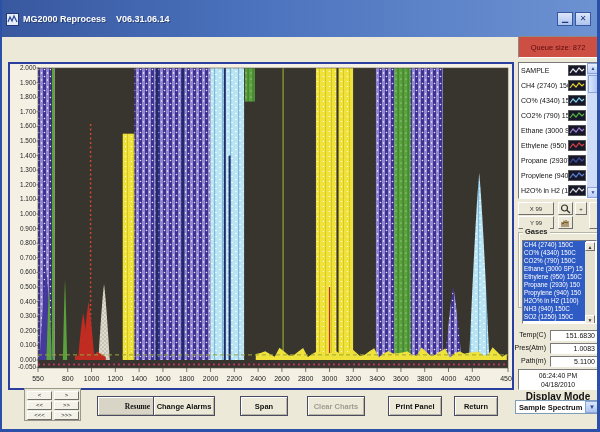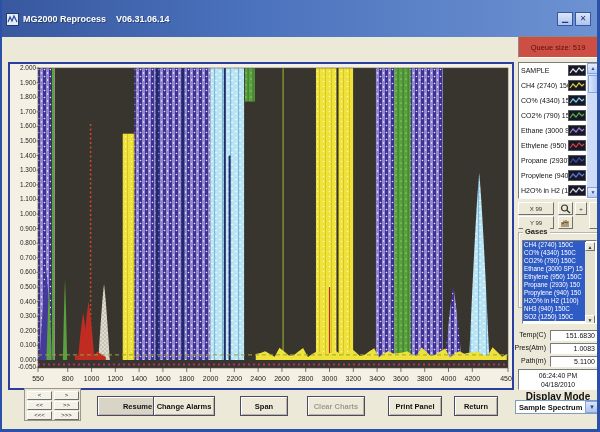--- a/index.html
+++ b/index.html
@@ -51,21 +51,21 @@
           <path d="M2 9 L4 4 L6 8 L8 3 L11 9" stroke="#2a4a9a" fill="none" stroke-width="1.2"></path>
         </svg>
     </span>
     <span class="title-text">MG2000 Reprocess    V06.31.06.14</span>
     <span class="title-btns">
       <span class="tbtn">▁</span>
       <span class="tbtn">✕</span>
     </span>
   </div>
 
-  <div class="queue">Queue size: 519</div>
+  <div class="queue">Queue size: 872</div>
 
   <div class="chart-panel">
     <svg id="chart-svg" width="502" height="324">
         <defs>
           <clipPath id="plotclip">
             <rect x="28" y="4" width="470" height="300"></rect>
           </clipPath>
           <pattern id="pat-purple" width="6" height="7" patternUnits="userSpaceOnUse">
             <rect width="6" height="7" fill="#9186cf"></rect>
             <rect x="3" width="3" height="7" fill="#3d3191"></rect>
@@ -356,20 +356,20 @@
       <div id="navgrid-inner">
         <div class="nav-btn" style="left: 2px; top: 2px;">&lt;</div>
         <div class="nav-btn" style="left: 29px; top: 2px;">&gt;</div>
         <div class="nav-btn" style="left: 2px; top: 12px;">&lt;&lt;</div>
         <div class="nav-btn" style="left: 29px; top: 12px;">&gt;&gt;</div>
         <div class="nav-btn" style="left: 2px; top: 22px;">&lt;&lt;&lt;</div>
         <div class="nav-btn" style="left: 29px; top: 22px;">&gt;&gt;&gt;</div>
       </div>
     </div>
   <div id="main-buttons">
-      <div class="btn pressed" style="left: 95px; width: 81px;">Resume</div>
+      <div class="btn pressed" style="left: 95px; width: 81px; font-family: Liberation Serif, serif;">Resume</div>
       <div class="btn" style="left: 151px; width: 62px;">Change Alarms</div>
       <div class="btn" style="left: 238px; width: 48px;">Span</div>
       <div class="btn disabled" style="left: 305px; width: 58px;">Clear Charts</div>
       <div class="btn" style="left: 386px; width: 54px;">Print Panel</div>
       <div class="btn" style="left: 452px; width: 44px;">Return</div>
     </div>
 </div>
 
 </body></html>

